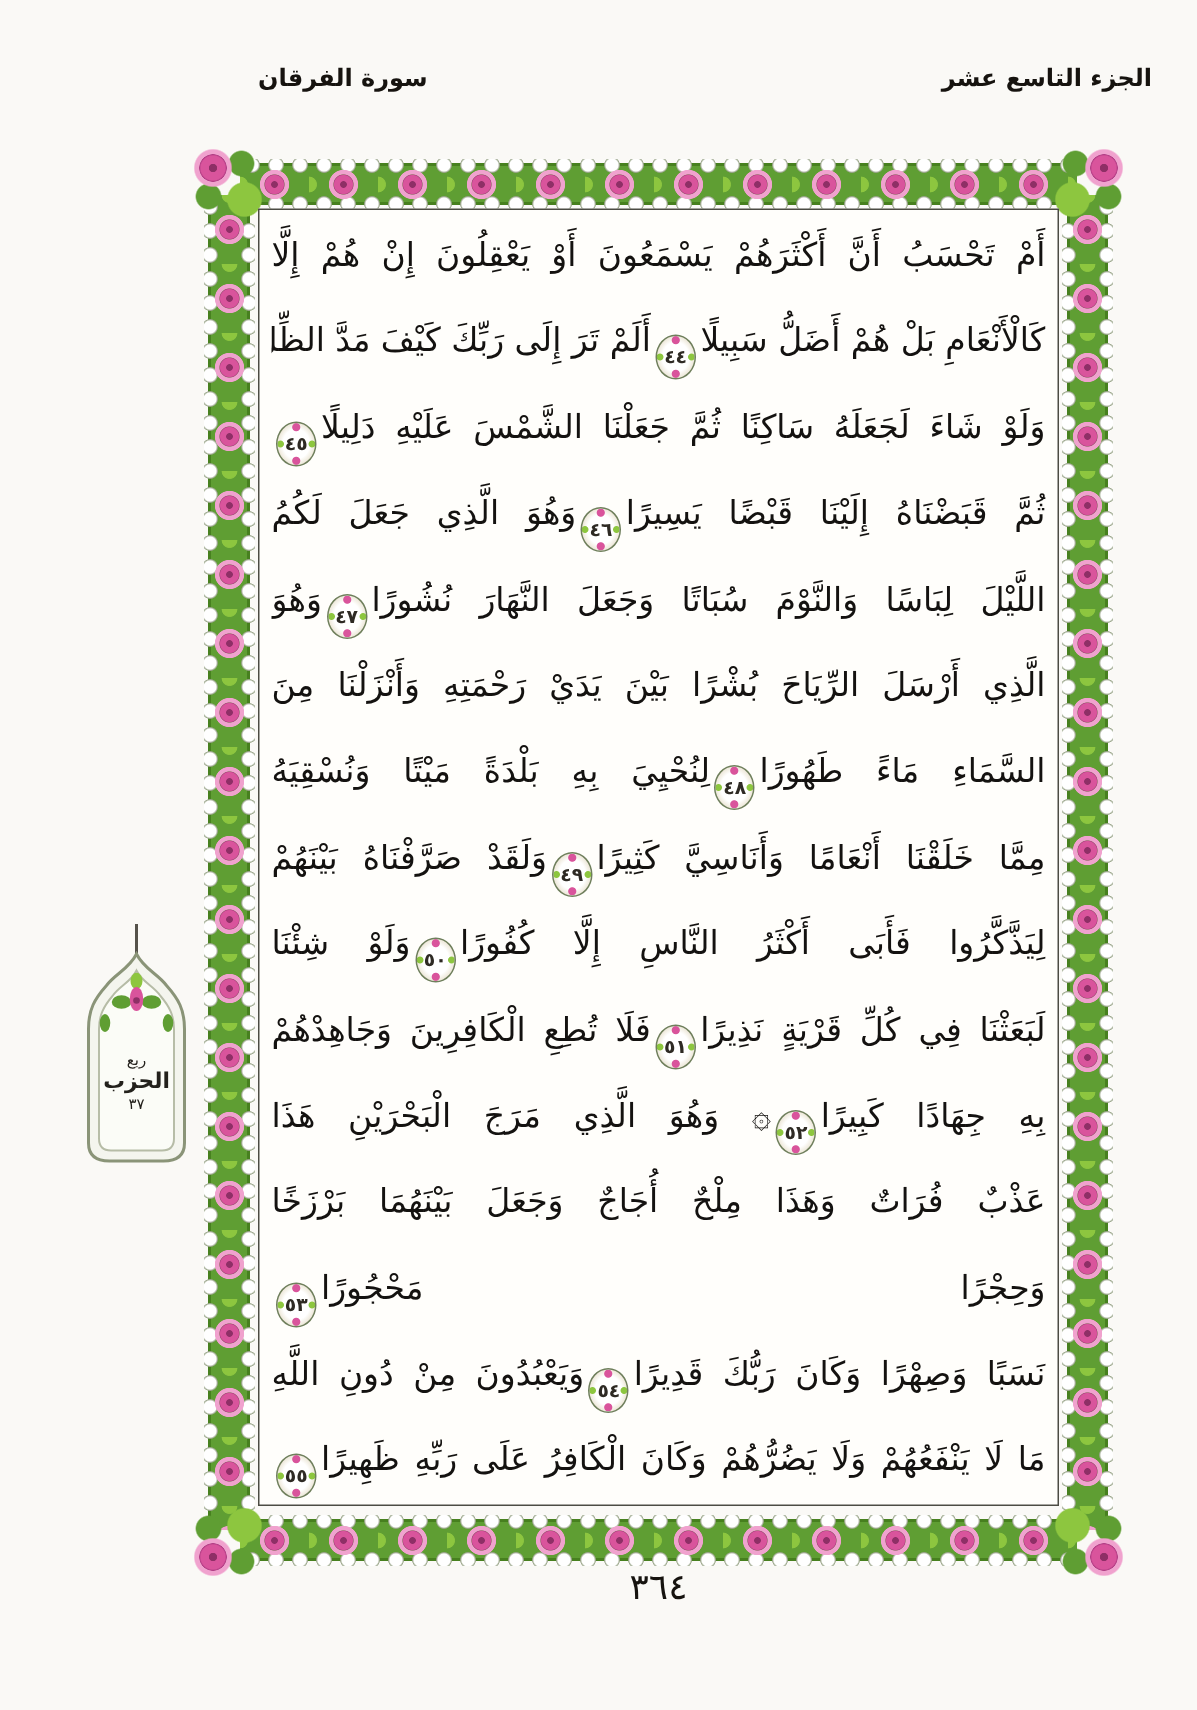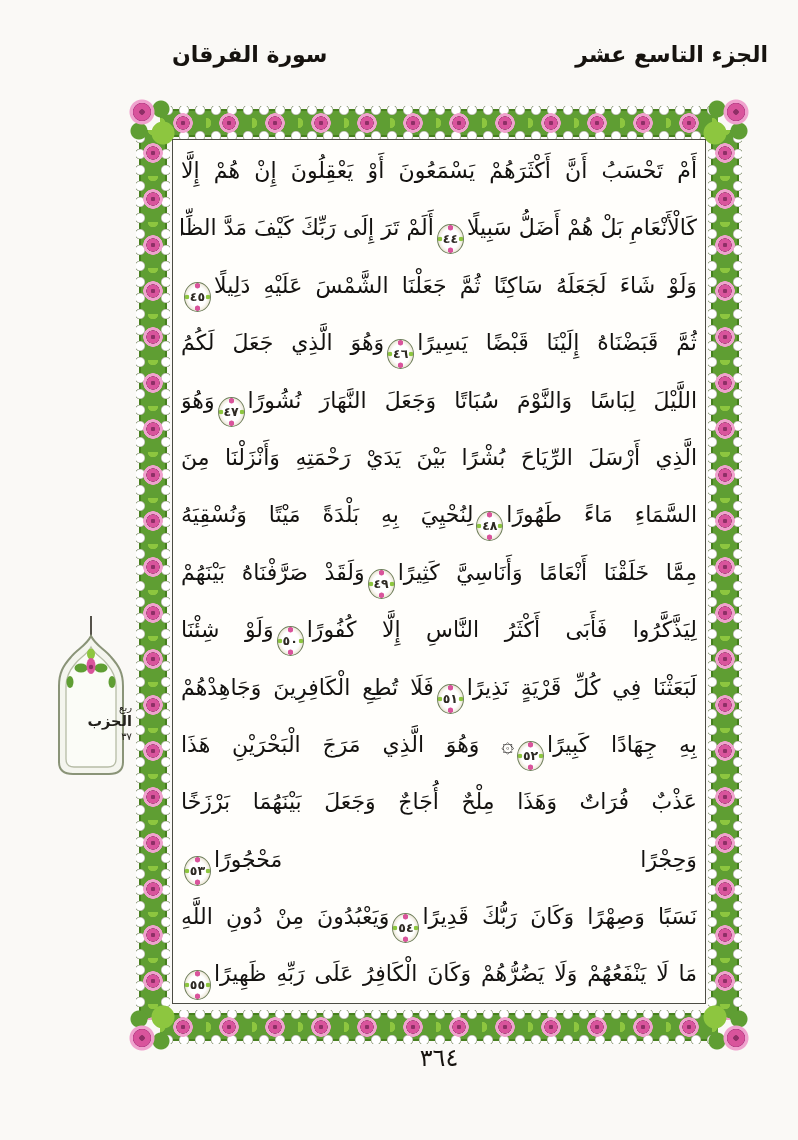--- a/index.html
+++ b/index.html
@@ -3,21 +3,21 @@
 <meta charset="utf-8">
 <style>
   html,body{margin:0;padding:0;}
   body{
     width:798px;height:1140px;position:relative;overflow:hidden;
     background:#faf9f6;
     font-family:"DejaVu Sans", sans-serif;
   }
   
   .hdr{
-    position:absolute;top:42px;font-size:22px;font-weight:bold;color:#16130f;
+    position:absolute;top:42px;font-size:16px;font-weight:bold;color:#16130f;
     direction:rtl;white-space:nowrap;
   }
   .hdr.juz{right:30px;}
   .hdr.surah{left:172px;}
   
   .frame{position:absolute;left:136px;top:106px;width:606px;height:938px;}
   .strip{position:absolute;}
   .strip.h{
     height:34px;left:24px;right:24px;
     background-image:
@@ -83,21 +83,21 @@
       radial-gradient(#ffffff 50%, #ece6d6 72%, #cdc5ae 100%);
     text-align-last:center;
   }
   .ayah-num{
     display:block;line-height:28px;font-size:12.5px;color:#2e2a24;font-weight:bold;
   }
   
   .rub-marker{position:absolute;left:50px;top:616px;width:82px;height:168px;}
   .rub-marker svg{position:absolute;inset:0;}
   .rub-text{
-    position:absolute;left:0;right:0;top:86px;text-align:right;direction:rtl;
+    position:absolute;left:0;right:0;top:86px;text-align:center;direction:rtl;
     color:#23211c;line-height:1.12;
   }
   .rub-text .t1{display:block;font-size:10px;}
   .rub-text .t2{display:block;font-size:14.5px;font-weight:bold;}
   .rub-text .t3{display:block;font-size:10px;margin-top:2px;}
   
   .page-number{
     position:absolute;left:136px;width:606px;top:1044px;text-align:center;
     font-size:24px;color:#16130f;
   }

